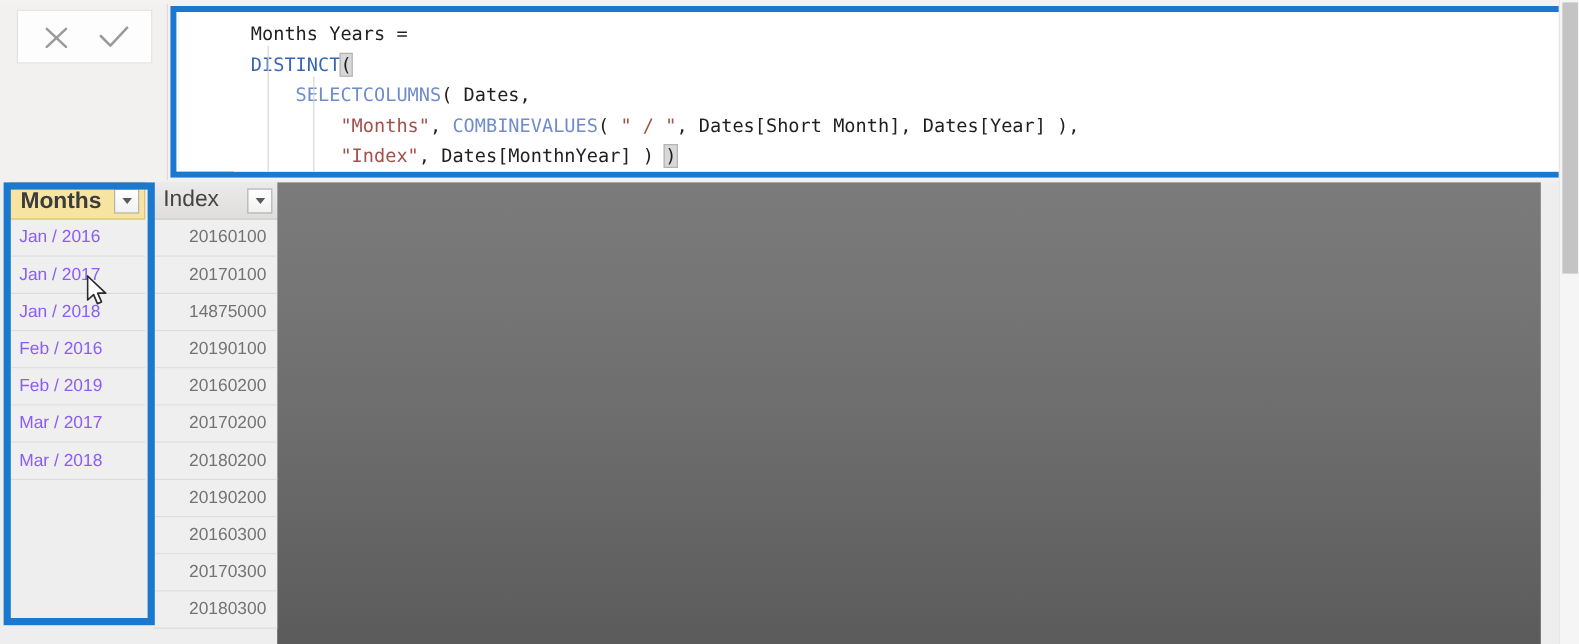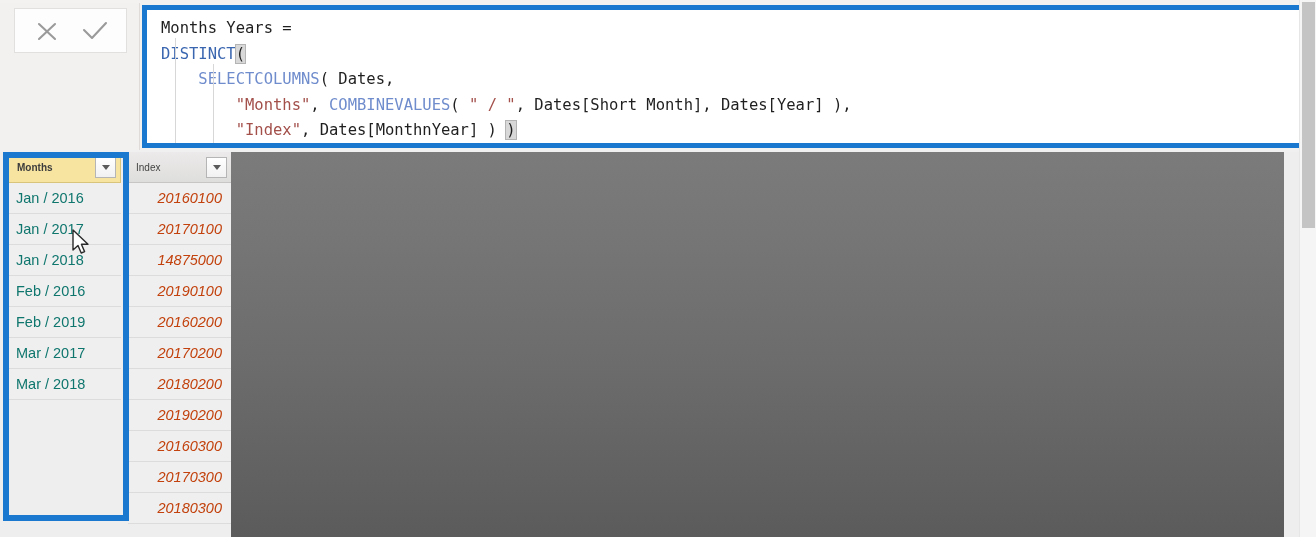--- a/index.html
+++ b/index.html
@@ -67,20 +67,21 @@
     box-sizing: border-box;
     background: #ffffff;
   }
   .formula-inner {
     position: absolute;
     inset: 0;
     background: #ffffff;
     overflow: hidden;
     padding: 6px 0 0 14px;
     box-sizing: border-box;
+    margin-left: 48px;
   }
   .code {
     font-family: "DejaVu Sans Mono", "Liberation Mono", monospace;
     font-size: 15.5px;
     line-height: 25.5px;
     color: #1f1f1f;
     white-space: pre;
   }
   .code .kw   { color: #3a66b0; }
   .code .fn   { color: #6f8ccc; }
@@ -129,21 +130,21 @@
   .col-index  { left: 128px; width: 103px; }
 
   .hdr {
     height: 31px;
     background: linear-gradient(180deg,#eceaea 0%, #dededc 100%);
     border-bottom: 1px solid #c8c6c4;
     display: flex;
     align-items: center;
     padding: 0 4px 0 8px;
     box-sizing: border-box;
-    font-size: 10px;
+    font-size: 19px;
     color: #444444;
     position: relative;
   }
   .hdr.active {
     background: #f7e4a1;
     border: 1px solid #d8c47a;
     color: #3c3c3c;
     font-weight: bold;
   }
   .hdr-label { flex: 1; white-space: nowrap; }
@@ -164,28 +165,27 @@
   }
 
   .cell {
     height: 31px;
     border-bottom: 1px solid #dcdcdc;
     background: #efefef;
     display: flex;
     align-items: center;
     box-sizing: border-box;
     font-size: 14.5px;
-    color: #0f766e;
+    color: #8b5cf6;
     padding: 0 8px;
   }
   .col-months .cell { justify-content: flex-start; }
   .col-index  .cell {
     justify-content: flex-end;
-    font-style: italic;
-    color: #c2410c;
+    color: #737373;
     padding-right: 9px;
   }
   .col-months .cell:first-of-type { }
 
   
   .tbl-highlight {
     position: absolute;
     left: 3px; top: 0px;
     width: 126px;
     height: 369px;

